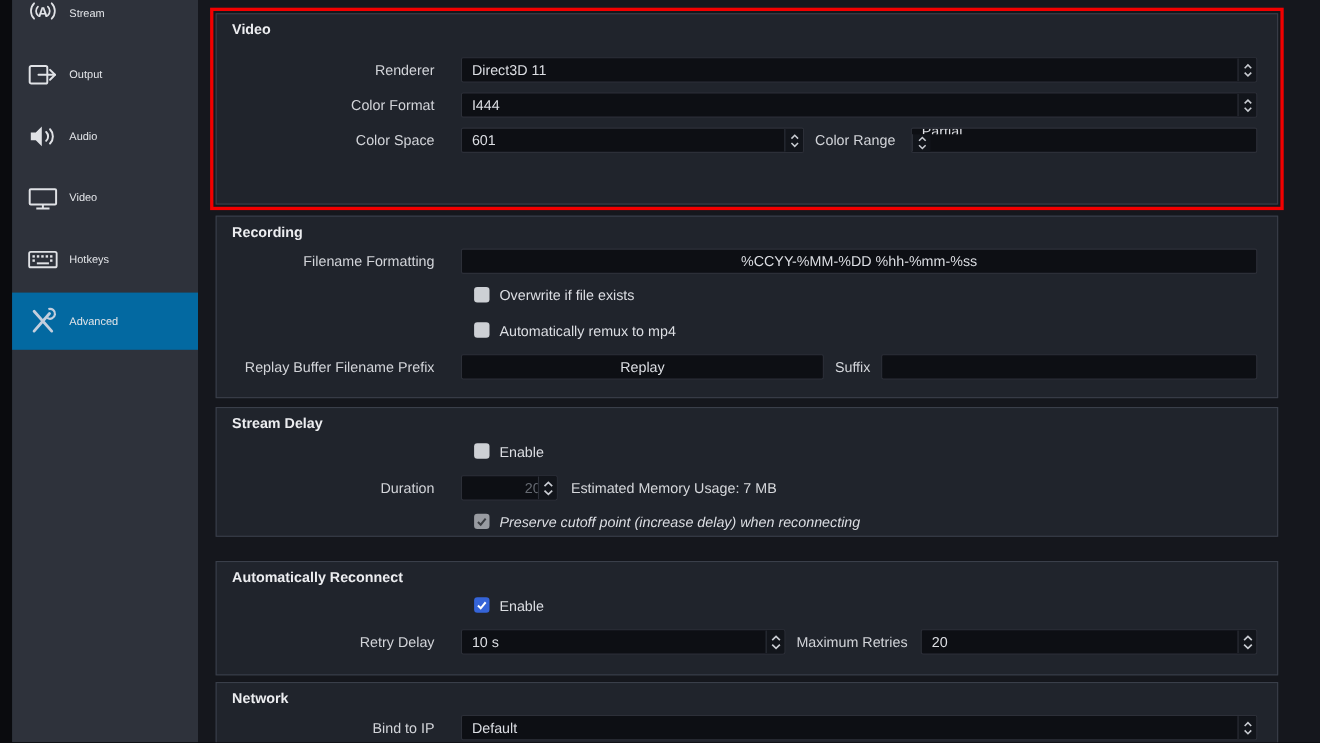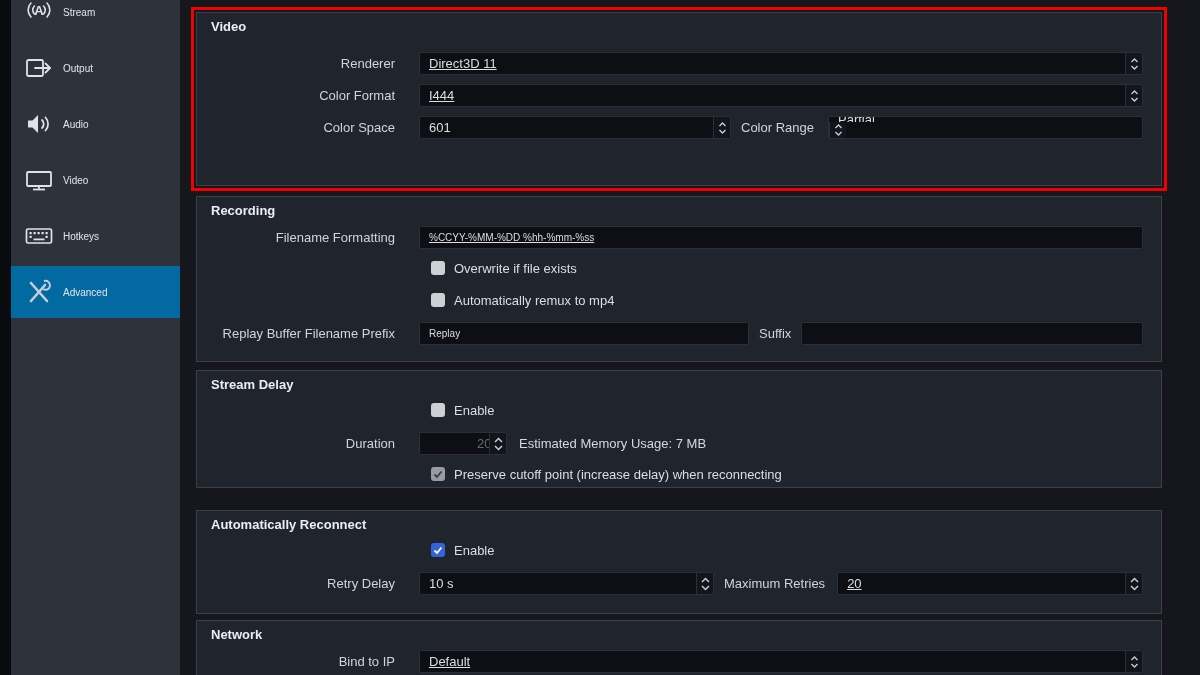--- a/index.html
+++ b/index.html
@@ -34,25 +34,25 @@
   .lbl { width:210px; flex:none; text-align:right; padding-right:24px; color:#d2d4d9; white-space:nowrap;
          overflow:hidden; }
   .mid-lbl { color:#d2d4d9; white-space:nowrap; margin-left:10px; }
 
   .combo, .spinbox { display:flex; align-items:stretch; height:23px; background:#0d0f14;
            border:1px solid #2c2f38; border-radius:2px; overflow:hidden; }
   .combo .txt, .spinbox .txt { flex:1; display:flex; align-items:center; padding:0 9px; color:#dcdee3;
            white-space:nowrap; overflow:hidden; }
   .spin { width:17px; flex:none; display:flex; align-items:center; justify-content:center;
           border-left:1px solid #2c2f38; background:#12151b; }
-  .grow { flex:1;text-decoration:underline; }
+  .grow { flex:1; }
   .disabled-txt .txt { color:#666a72;margin-left:48px; }
 
   input.text-field { height:23px; background:#0d0f14; border:1px solid #2c2f38; border-radius:2px;
-           color:#dcdee3; font-size:10px; padding:0 9px; font-family:inherit; outline:none; }
+           color:#dcdee3; font-size:13px; padding:0 9px; font-family:inherit; outline:none;text-align:center; }
 
   .cb-row { display:flex; align-items:center; height:20px; margin-bottom:12px; margin-left:222px; }
   .cb { width:14px; height:14px; flex:none; border-radius:3px; background:#cdd0d5; margin-right:9px;
         display:flex; align-items:center; justify-content:center; }
   .cb.checked { background:#3564d8; }
   .cb.checked-disabled { background:#989ba1; }
   .cb-label { color:#dcdee3; white-space:nowrap; }
 
   .mem-text { margin-left:12px; color:#d6d8dc; white-space:nowrap; }
 </style>
@@ -245,21 +245,21 @@
         <span class="spin">
           <svg width="11" height="18" viewBox="0 0 11 18" fill="none" stroke="#c9ccd2" stroke-width="1.5">
               <polyline points="2,7 5.5,3.5 9,7"></polyline>
               <polyline points="2,11 5.5,14.5 9,11"></polyline>
             </svg>
         </span>
       </div>
       <span class="mem-text">Estimated Memory Usage: 7 MB</span>
     </div>
 
-    <div class="cb-row" style="margin-top:3px;">
+    <div class="cb-row" style="margin-top:3px;font-style:italic;">
       <span class="cb checked-disabled">
         <svg width="10" height="10" viewBox="0 0 10 10">
             <polyline points="1.5,5.5 4,8 8.5,2.5" fill="none" stroke="#3a3d42" stroke-width="1.8"></polyline>
           </svg>
       </span>
       <span class="cb-label">Preserve cutoff point (increase delay) when reconnecting</span>
     </div>
   </div>
 
   <div class="panel panel-reconnect">

